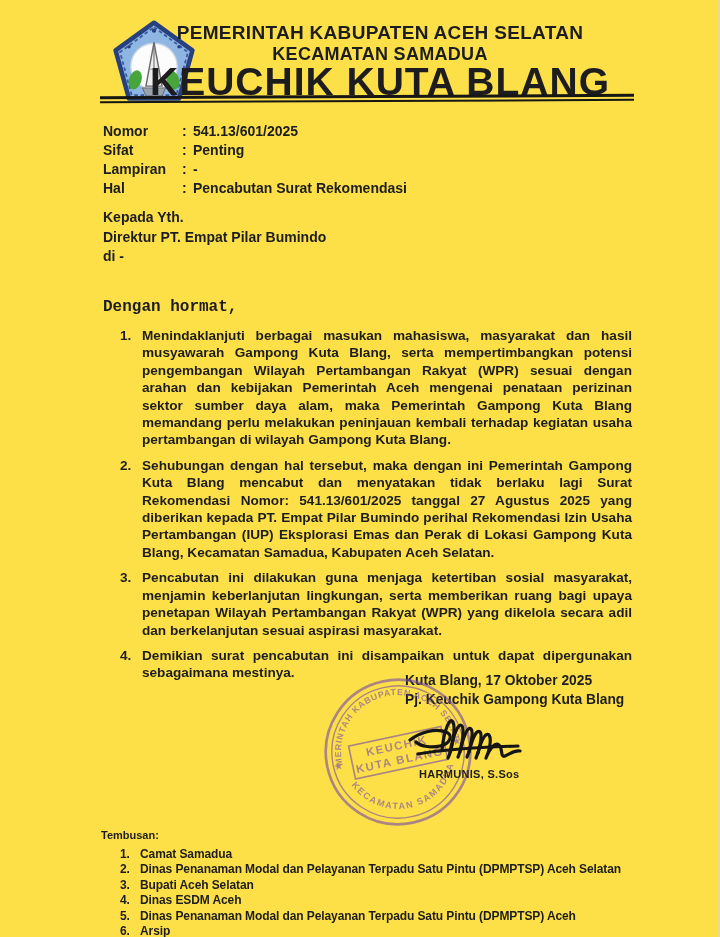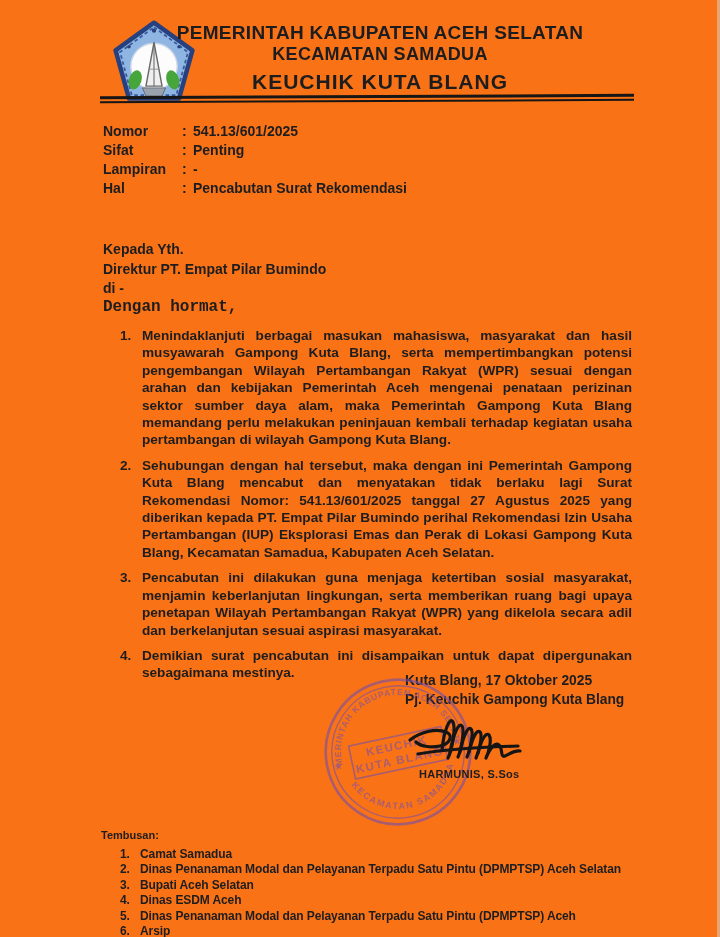--- a/index.html
+++ b/index.html
@@ -1,47 +1,47 @@
 <!DOCTYPE html>
 <html><head>
 <meta charset="utf-8">
 <style>
   html,body{margin:0;padding:0;background:#e8e8e8;}
   .page{
     position:relative;
     width:720px;height:937px;
-    background:#f97316;
+    background:#fde047;
     font-family:"Liberation Sans", sans-serif;
     color:#1d1d1f;
     overflow:hidden;
     margin:0 auto;
   }
   .scan-edge{position:absolute;top:0;right:0;width:3px;height:937px;background:#d8d8d8;opacity:.5;}
 
   
   .letterhead{position:absolute;top:18px;left:106px;width:534px;height:82px;}
   .crest{position:absolute;left:0;top:2px;width:96px;height:84px;}
   .titles{position:absolute;left:14px;top:4px;width:520px;text-align:center;font-weight:bold;}
   .title-1{font-size:19px;letter-spacing:.3px;line-height:22px;}
   .title-2{font-size:18px;letter-spacing:.3px;line-height:21px;}
-  .title-3{font-size:21px;letter-spacing:1px;line-height:32px;margin-top:1px;}
+  .title-3{font-size:39px;letter-spacing:1px;line-height:32px;margin-top:1px;}
 
   .rule{position:absolute;left:100px;top:95px;width:534px;transform:rotate(-.25deg);}
   .rule .r1{height:3px;background:#161616;}
   .rule .r2{height:2px;background:#161616;margin-top:2px;}
 
   
   .meta{position:absolute;left:103px;top:122px;font-size:14px;font-weight:600;line-height:19px;}
   .meta-row{display:flex;}
   .meta-label{width:79px;}
   .meta-sep{width:6px;}
   .meta-value{margin-left:5px;}
 
   
-  .recipient{position:absolute;left:103px;top:208px;font-size:14px;font-weight:600;line-height:19.5px;margin-top:32px;}
+  .recipient{position:absolute;left:103px;top:208px;font-size:14px;font-weight:600;line-height:19.5px;}
 
   .salutation{position:absolute;left:103px;top:298px;font-size:16px;font-weight:600;font-family:Liberation Mono, monospace;}
 
   
   .body-list{position:absolute;left:100px;top:327px;width:512px;list-style:none;margin:0;padding:0 0 0 20px;
              font-size:13.6px;font-weight:600;line-height:17.4px;}
   .body-item{display:flex;margin-bottom:8px;}
   .body-item .num{width:22px;flex:none;}
   .body-item .txt{flex:1;text-align:justify;}
 

